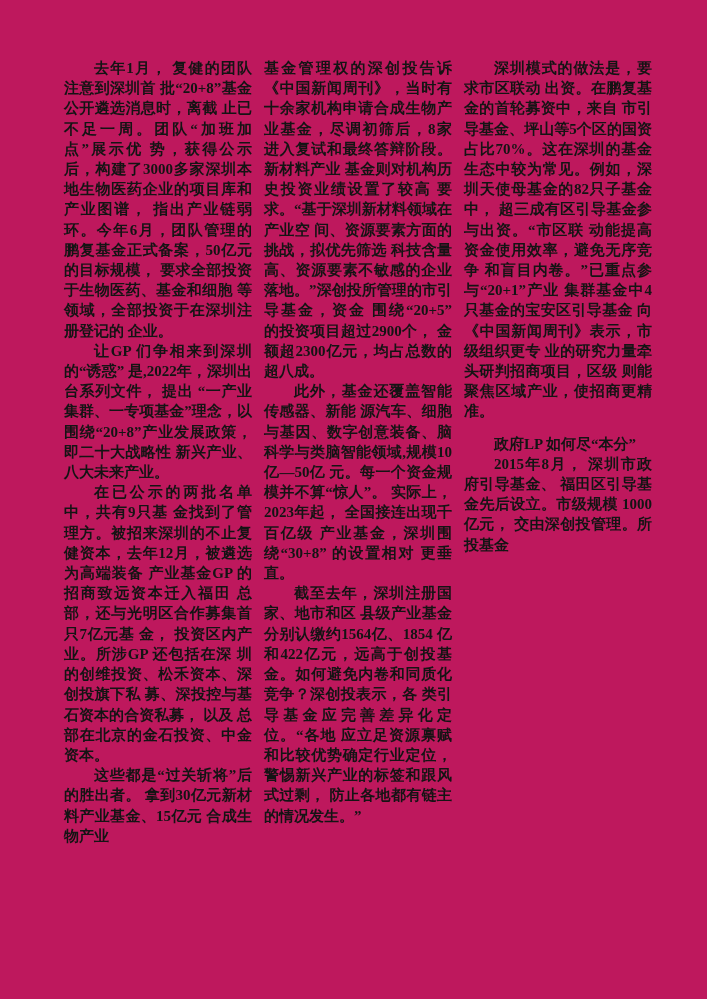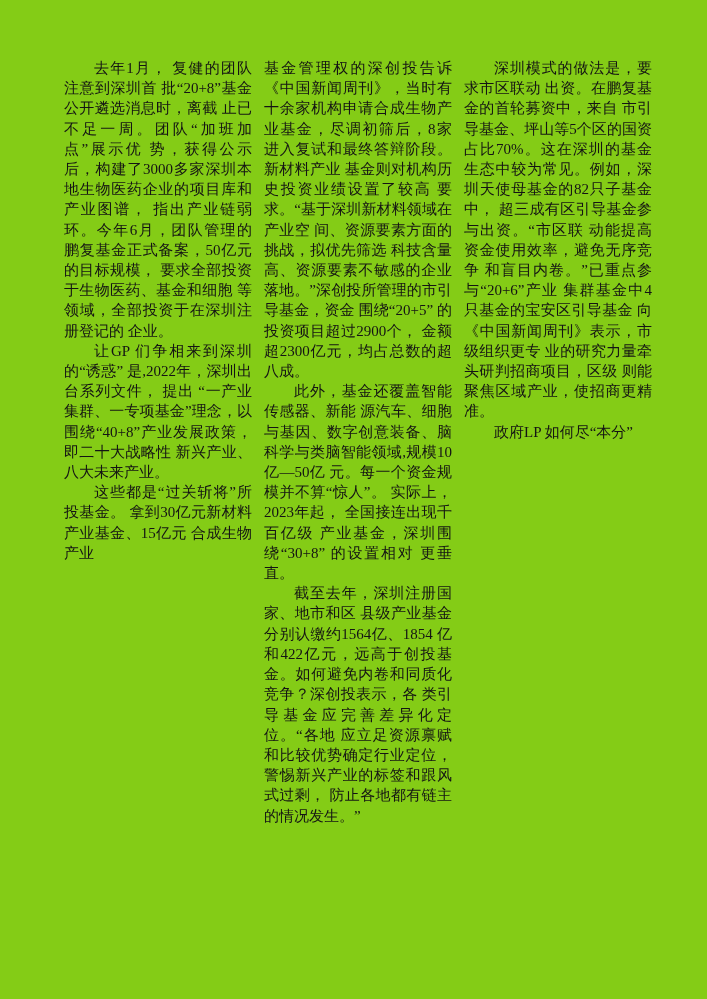--- a/index.html
+++ b/index.html
@@ -4,22 +4,23 @@
 <style>
   html, body {
     margin: 0;
     padding: 0;
     background: #ffffff;
   }
   .page {
     position: relative;
     width: 707px;
     height: 999px;
-    background: #84cc16;
+    background: #be185d;
     overflow: hidden;
+    font-weight: bold;
   }
   .text-area {
     position: absolute;
     left: 64px;
     top: 58px;
     width: 588px;
     display: flex;
     gap: 12px;
   }
   .col {
@@ -34,35 +35,38 @@
   }
   .col p {
     margin: 0;
     padding: 0;
   }
   .col p.indent {
     text-indent: 2em;
   }
   .col p.subheading {
     text-indent: 2em;
+    margin-top: 12px;
   }
 </style>
 </head>
 <body>
 
 <div class="page">
   <div class="text-area">
     <div class="col">
         <p class="indent">去年1月， 复健的团队注意到深圳首 批“20+8”基金公开遴选消息时，离截 止已不足一周。团队“加班加点”展示优 势，获得公示后，构建了3000多家深圳本地生物医药企业的项目库和产业图谱， 指出产业链弱环。今年6月，团队管理的 鹏复基金正式备案，50亿元的目标规模， 要求全部投资于生物医药、基金和细胞 等领域，全部投资于在深圳注册登记的 企业。</p>
-        <p class="indent">让GP 们争相来到深圳的“诱惑” 是,2022年，深圳出台系列文件， 提出 “一产业集群、一专项基金”理念，以围绕“40+8”产业发展政策，即二十大战略性 新兴产业、八大未来产业。</p>
-        <p class="indent">这些都是“过关斩将”所投基金。 拿到30亿元新材料产业基金、15亿元 合成生物产业</p>
+        <p class="indent">让GP 们争相来到深圳的“诱惑” 是,2022年，深圳出台系列文件， 提出 “一产业集群、一专项基金”理念，以围绕“20+8”产业发展政策，即二十大战略性 新兴产业、八大未来产业。</p>
+        <p class="indent">在已公示的两批名单中，共有9只基 金找到了管理方。被招来深圳的不止复 健资本，去年12月，被遴选为高端装备 产业基金GP 的招商致远资本迁入福田 总部，还与光明区合作募集首只7亿元基 金， 投资区内产业。所涉GP 还包括在深 圳的创维投资、松禾资本、深创投旗下私 募、深投控与基石资本的合资私募， 以及 总部在北京的金石投资、中金资本。</p>
+        <p class="indent">这些都是“过关斩将”后的胜出者。 拿到30亿元新材料产业基金、15亿元 合成生物产业</p>
       </div>
     <div class="col">
         <p class="">基金管理权的深创投告诉 《中国新闻周刊》，当时有十余家机构申请合成生物产业基金，尽调初筛后，8家 进入复试和最终答辩阶段。新材料产业 基金则对机构历史投资业绩设置了较高 要求。“基于深圳新材料领域在产业空 间、资源要素方面的挑战，拟优先筛选 科技含量高、资源要素不敏感的企业落地。”深创投所管理的市引导基金，资金 围绕“20+5” 的投资项目超过2900个， 金额超2300亿元，均占总数的超八成。</p>
         <p class="indent">此外，基金还覆盖智能传感器、新能 源汽车、细胞与基因、数字创意装备、脑 科学与类脑智能领域,规模10亿—50亿 元。每一个资金规模并不算“惊人”。 实际上，2023年起， 全国接连出现千百亿级 产业基金，深圳围绕“30+8” 的设置相对 更垂直。</p>
         <p class="indent">截至去年，深圳注册国家、地市和区 县级产业基金分别认缴约1564亿、1854 亿和422亿元，远高于创投基金。如何避免内卷和同质化竞争？深创投表示，各 类引导基金应完善差异化定位。“各地 应立足资源禀赋和比较优势确定行业定位， 警惕新兴产业的标签和跟风式过剩， 防止各地都有链主的情况发生。”</p>
       </div>
     <div class="col">
-        <p class="indent">深圳模式的做法是，要求市区联动 出资。在鹏复基金的首轮募资中，来自 市引导基金、坪山等5个区的国资占比70%。这在深圳的基金生态中较为常见。例如，深圳天使母基金的82只子基金中， 超三成有区引导基金参与出资。“市区联 动能提高资金使用效率，避免无序竞争 和盲目内卷。”已重点参与“20+6”产业 集群基金中4只基金的宝安区引导基金 向《中国新闻周刊》表示，市级组织更专 业的研究力量牵头研判招商项目，区级 则能聚焦区域产业，使招商更精准。</p>
+        <p class="indent">深圳模式的做法是，要求市区联动 出资。在鹏复基金的首轮募资中，来自 市引导基金、坪山等5个区的国资占比70%。这在深圳的基金生态中较为常见。例如，深圳天使母基金的82只子基金中， 超三成有区引导基金参与出资。“市区联 动能提高资金使用效率，避免无序竞争 和盲目内卷。”已重点参与“20+1”产业 集群基金中4只基金的宝安区引导基金 向《中国新闻周刊》表示，市级组织更专 业的研究力量牵头研判招商项目，区级 则能聚焦区域产业，使招商更精准。</p>
         <p class="indent subheading">政府LP 如何尽“本分”</p>
+        <p class="indent">2015年8月， 深圳市政府引导基金、 福田区引导基金先后设立。市级规模 1000亿元， 交由深创投管理。所投基金</p>
       </div>
   </div>
 </div>
 
 </body></html>

